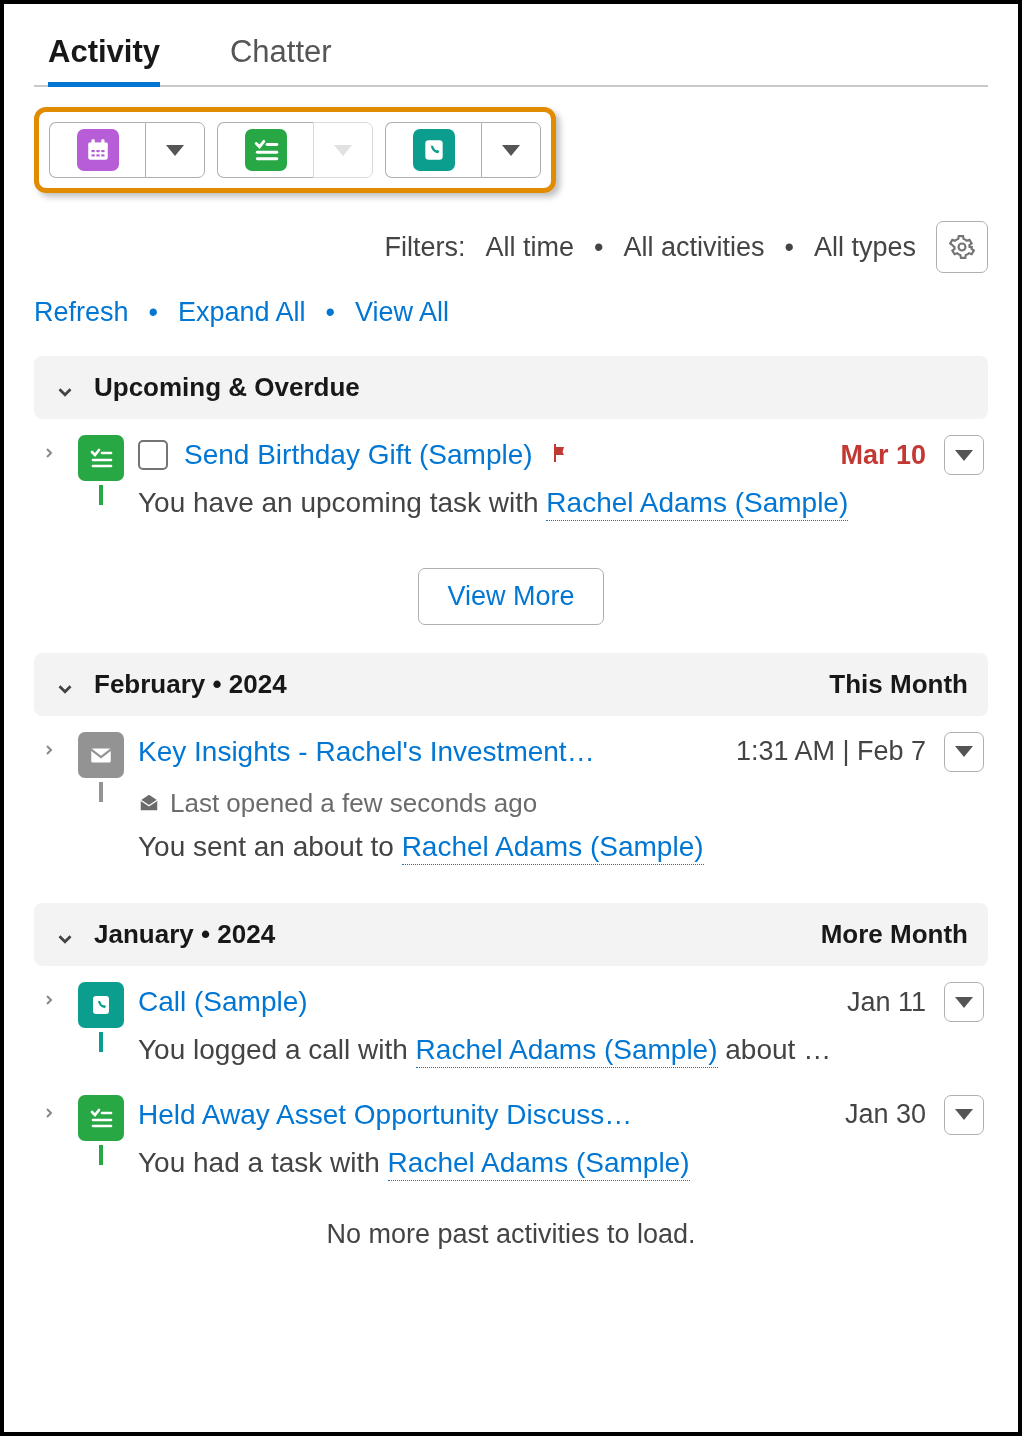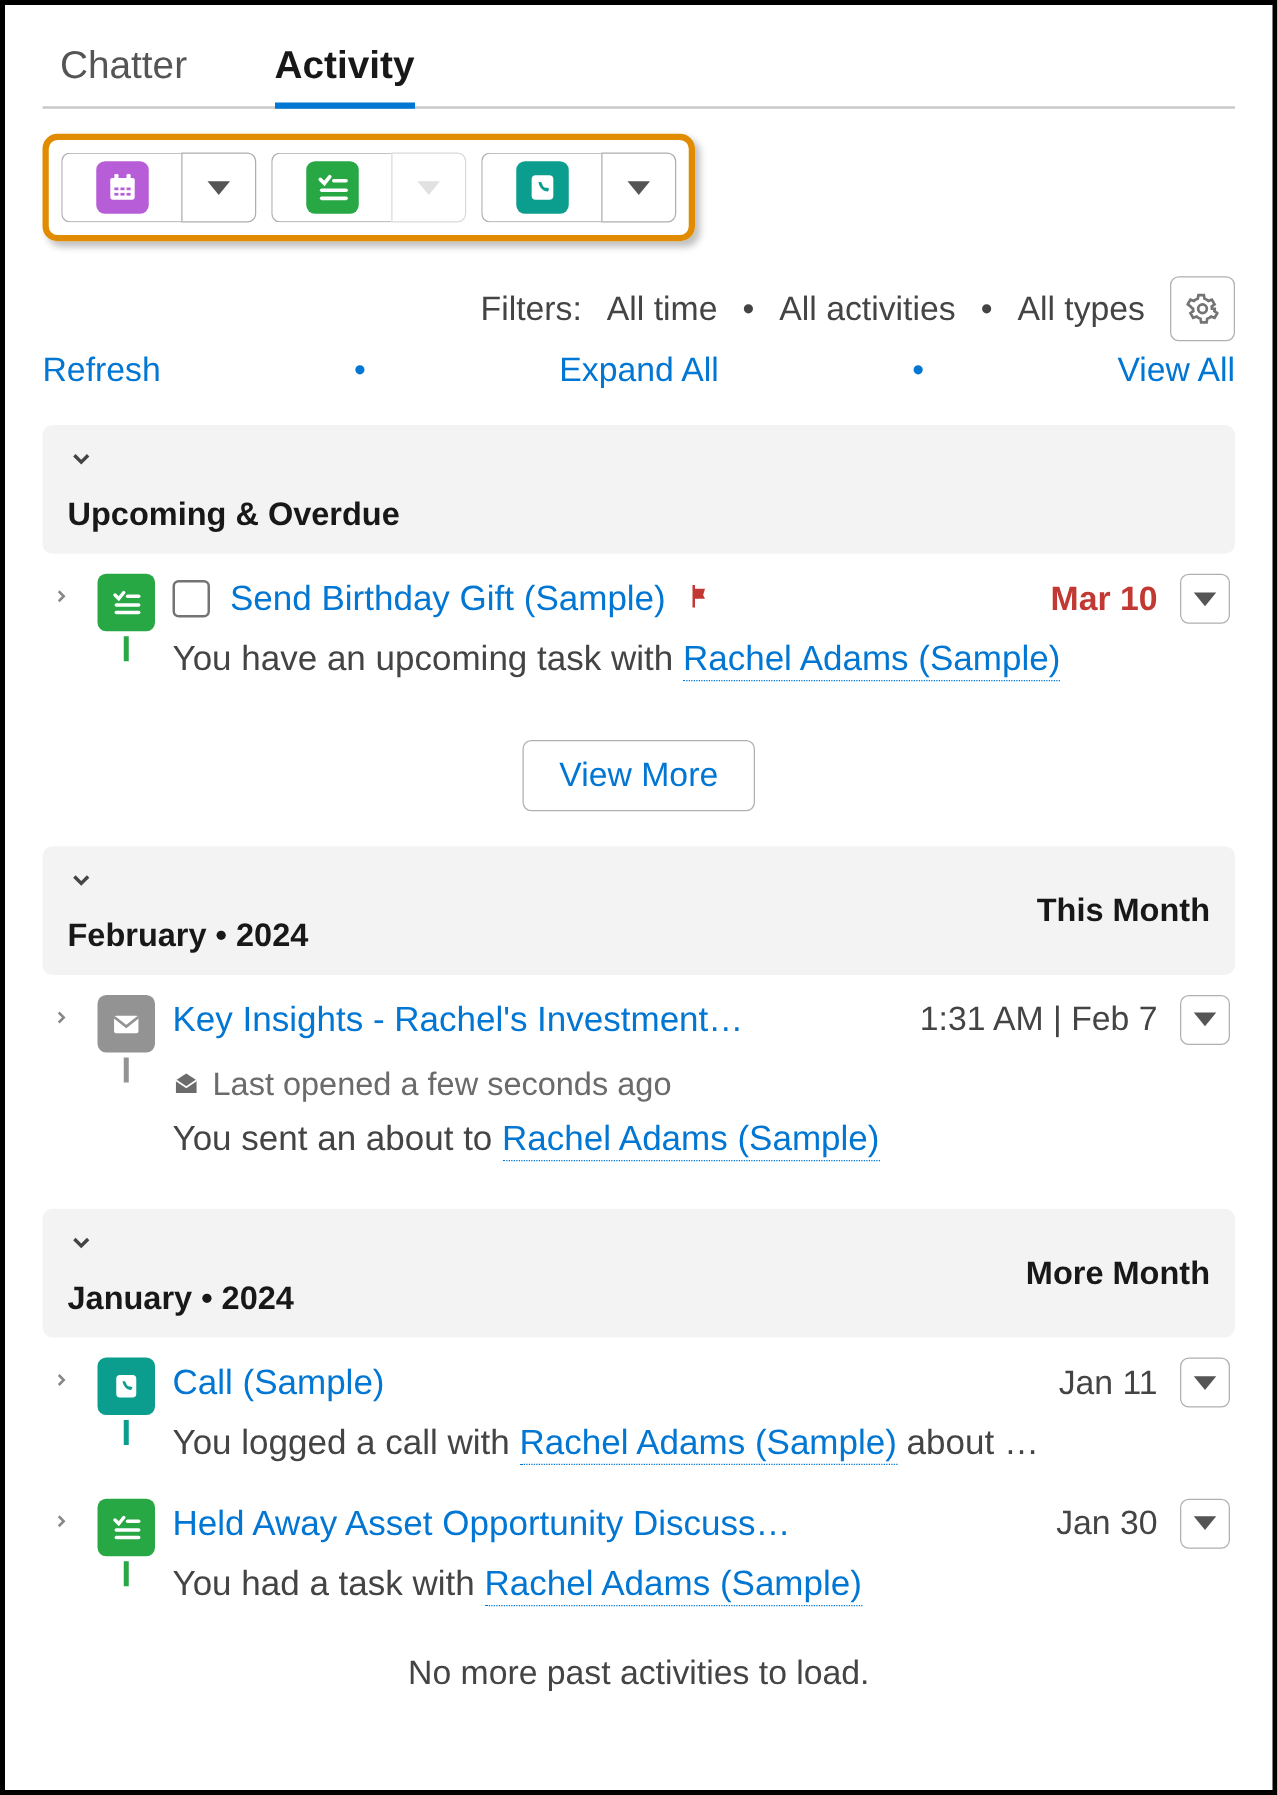--- a/index.html
+++ b/index.html
@@ -88,35 +88,35 @@
   .gear-btn {
     width: 52px; height: 52px;
     border: 1.5px solid #b0b0b0;
     border-radius: 7px;
     background:#fff;
     display:flex;align-items:center;justify-content:center;
     cursor:pointer;
   }
   
   .links-row {
-    display:flex; justify-content:space-between; gap:0;
-    margin-top: 8px;
+    display:flex; justify-content:flex-start; gap:20px;
+    margin-top: 24px;
     font-size: 27px;
   }
   .link { color:#0176d3; cursor:pointer; }
   .link-sep { color:#0176d3; }
   
   .section-head {
     background: #f3f3f3;
     border-radius: 8px;
     margin-top: 28px;
     padding: 16px 20px;
     display:flex; align-items:center; justify-content:space-between;
   }
-  .section-head .left { display:flex; align-items:flex-start; gap:18px;flex-direction:column; }
+  .section-head .left { display:flex; align-items:flex-end; gap:18px; }
   .section-title { font-size: 26px; font-weight: 700; color:#181818;}
   .section-sub { color:#181818; font-size:26px; font-weight:700;}
   .chev {
     width:22px;height:22px; fill:none; stroke:#444; stroke-width:3;
   }
   
   .item {
     display:flex;
     padding: 16px 0 8px 0;
     gap: 14px;
@@ -175,22 +175,22 @@
   .caret-down { width:0;height:0;border-left:9px solid transparent;border-right:9px solid transparent;border-top:11px solid #555;}
   .caret-down.light{border-top-color:#bdbdbd;}
 </style>
 </head>
 <body>
 
 <div class="frame">
 
   
   <div class="tabs">
+    <div class="tab active">Activity</div>
     <div class="tab">Chatter</div>
-    <div class="tab active">Activity</div>
   </div>
 
   
   <div class="action-btn-group">
     <div class="btn-pair">
       <div class="btn-main">
         <div class="icon-box purple">
           <svg width="26" height="26" viewBox="0 0 24 24" fill="#fff">
               <rect x="3" y="5" width="18" height="16" rx="2"></rect>
               <rect x="3" y="5" width="18" height="4" fill="#fff" opacity=".4"></rect>

